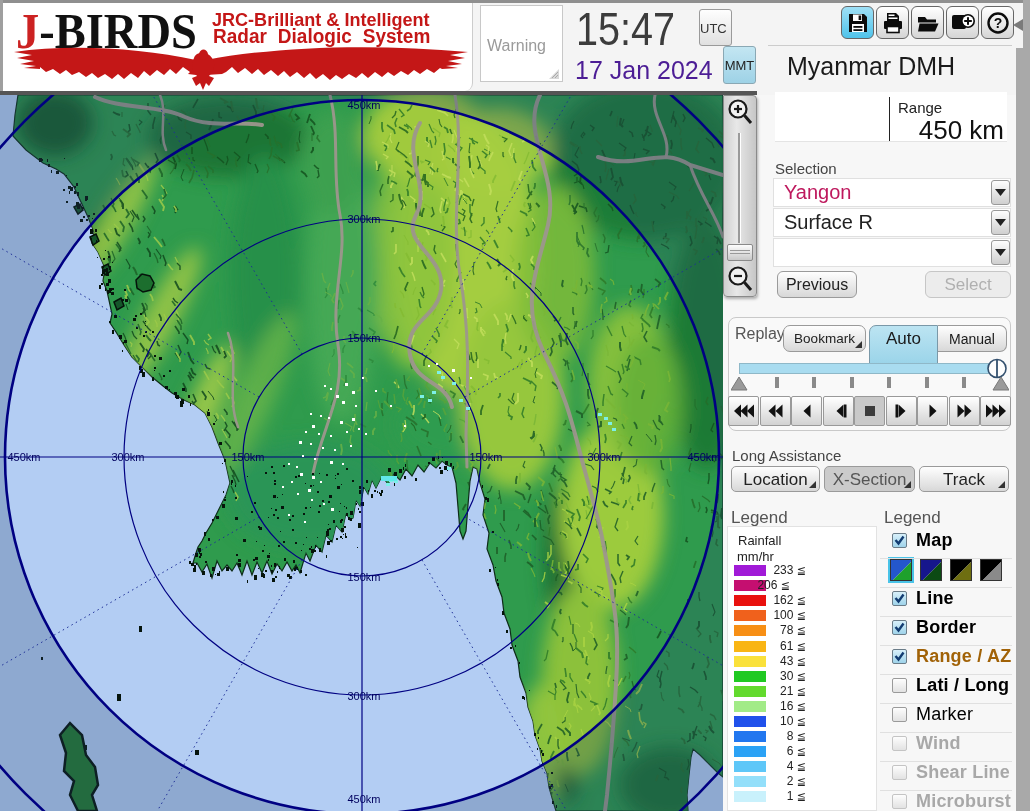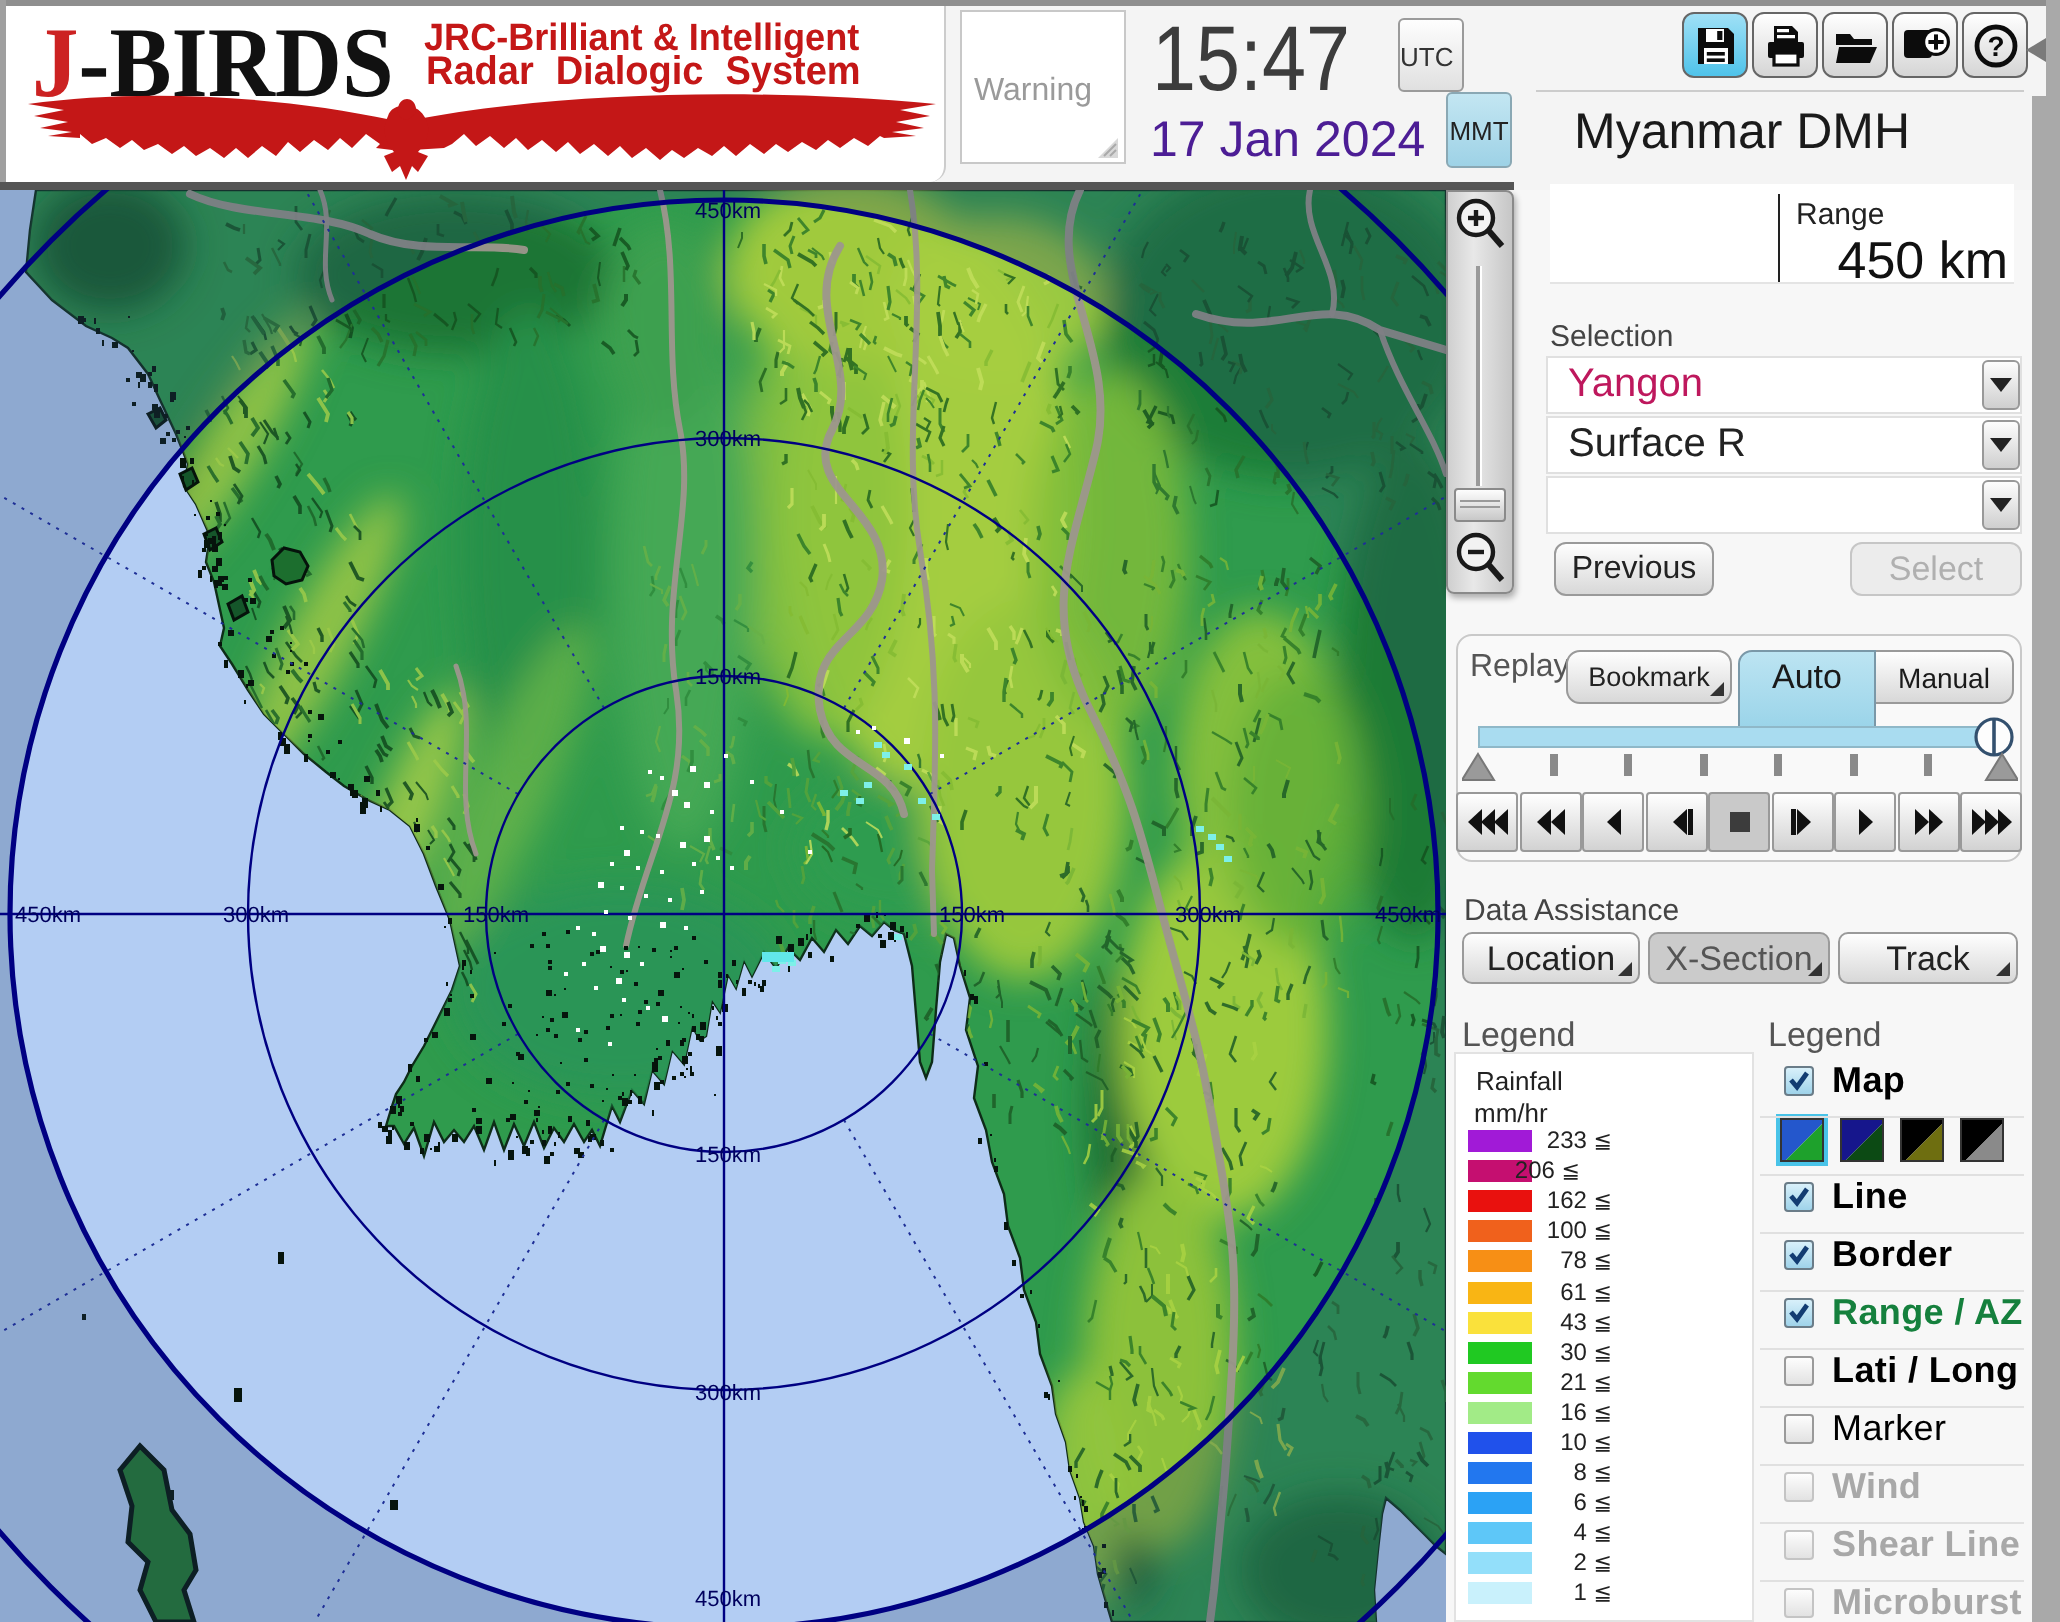--- a/index.html
+++ b/index.html
@@ -1926,21 +1926,21 @@
       </svg>
     </div>
     <div class="pbtn" style="left:980px;background:linear-gradient(#ffffff,#d2d2d2);">
       <svg width="22" height="16" viewBox="0 0 22 16">
         <polygon points="8,8 1,1.5 1,14.5" fill="#111"></polygon>
         <polygon points="14.5,8 7.5,1.5 7.5,14.5" fill="#111"></polygon>
         <polygon points="21,8 14,1.5 14,14.5" fill="#111"></polygon>
       </svg>
     </div>
 
-<div class="abs" style="left:732px;top:447px;font-size:15px;color:#444">Data Assistance</div>
+<div class="abs" style="left:732px;top:447px;font-size:15px;color:#444">Long Assistance</div>
 <div class="btn" style="left:731px;top:466px;width:89px;height:26px;line-height:25px;font-size:17px;border-radius:5px">Location<span class="cornertri"></span></div>
 <div class="abs" style="left:824px;top:466px;width:91px;height:26px;line-height:25px;font-size:17px;color:#555;background:#cbcbcb;border:1px solid #9a9a9a;border-radius:5px;text-align:center">X-Section<span class="cornertri"></span></div>
 <div class="btn" style="left:919px;top:466px;width:90px;height:26px;line-height:25px;font-size:17px;border-radius:5px">Track<span class="cornertri"></span></div>
 
 <div class="abs" style="left:731px;top:508px;font-size:17px;color:#555">Legend</div>
 <div class="abs" style="left:727px;top:526px;width:150px;height:285px;background:#fff;border:1px solid #e2e2e2"></div>
 <div class="abs" style="left:738px;top:533px;font-size:13px;color:#222">Rainfall</div>
 <div class="abs" style="left:737px;top:549px;font-size:13px;color:#222">mm/hr</div>
 <div style="position:absolute;left:734px;top:565px;width:32px;height:11px;background:#a11ad7"></div>
     <div style="position:absolute;left:736px;top:563px;width:70px;height:14px;font-size:12px;color:#222;text-align:right">233 <span style="font-size:11px">≦</span></div>
@@ -2010,21 +2010,21 @@
       <svg width="13" height="13" viewBox="0 0 13 13">
         <path d="M2.5,6 L5.5,9.5 L10.5,2.5" stroke="#123c72" stroke-width="2.4" fill="none"></path>
       </svg>
     </div>
     <div style="position:absolute;left:916px;top:617px;font-size:18px;font-weight:bold;color:#000;letter-spacing:0.2px">Border</div>
     <div class="cb" style="left:892px;top:649px;background:linear-gradient(#d8f0fa,#9fd3ea);border:1px solid #6a7c88">
       <svg width="13" height="13" viewBox="0 0 13 13">
         <path d="M2.5,6 L5.5,9.5 L10.5,2.5" stroke="#123c72" stroke-width="2.4" fill="none"></path>
       </svg>
     </div>
-    <div style="position:absolute;left:916px;top:646px;font-size:18px;font-weight:bold;color:#15803d;letter-spacing:0.2px">Range / AZ</div>
+    <div style="position:absolute;left:916px;top:646px;font-size:18px;font-weight:bold;color:#a16207;letter-spacing:0.2px">Range / AZ</div>
     <div class="cb" style="left:892px;top:678px;background:linear-gradient(#fdfdfd,#e2e2e2);border:1px solid #9a9a9a"></div>
     <div style="position:absolute;left:916px;top:675px;font-size:18px;font-weight:bold;color:#000;letter-spacing:0.2px">Lati / Long</div>
     <div class="cb" style="left:892px;top:707px;background:linear-gradient(#fdfdfd,#e2e2e2);border:1px solid #9a9a9a"></div>
     <div style="position:absolute;left:916px;top:704px;font-size:18px;font-weight:normal;color:#000;letter-spacing:0.2px">Marker</div>
     <div class="cb" style="left:892px;top:736px;background:linear-gradient(#fdfdfd,#e2e2e2);border:1px solid #c4c4c4"></div>
     <div style="position:absolute;left:916px;top:733px;font-size:18px;font-weight:bold;color:#a8a8a8;letter-spacing:0.2px">Wind</div>
     <div class="cb" style="left:892px;top:765px;background:linear-gradient(#fdfdfd,#e2e2e2);border:1px solid #c4c4c4"></div>
     <div style="position:absolute;left:916px;top:762px;font-size:18px;font-weight:bold;color:#a8a8a8;letter-spacing:0.2px">Shear Line</div>
     <div class="cb" style="left:892px;top:794px;background:linear-gradient(#fdfdfd,#e2e2e2);border:1px solid #c4c4c4"></div>
     <div style="position:absolute;left:916px;top:791px;font-size:18px;font-weight:bold;color:#a8a8a8;letter-spacing:0.2px">Microburst</div>

